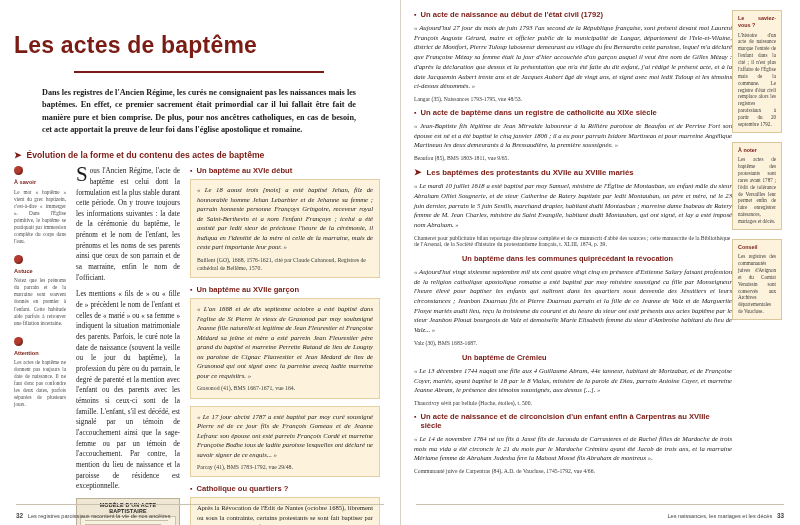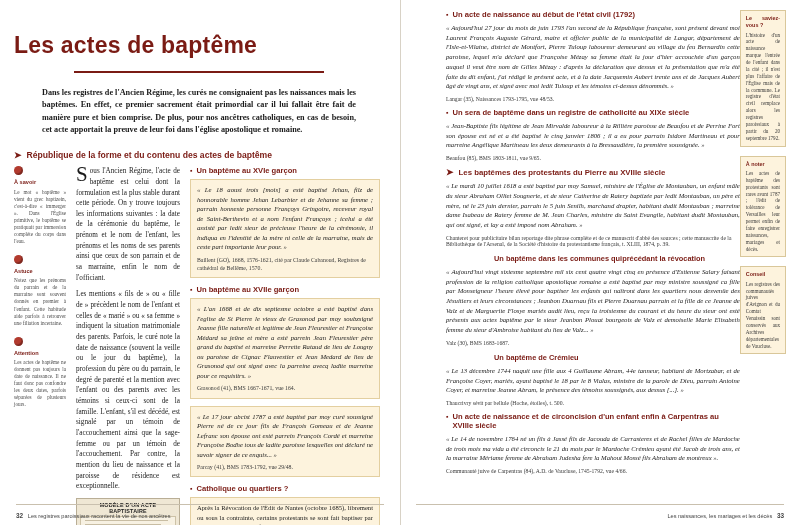--- a/index.html
+++ b/index.html
@@ -159,21 +159,21 @@
 
   <div class="page page-left">
 
     <h1 class="main-title">Les actes de baptême</h1>
     <div class="title-rule"></div>
 
     <p class="intro">Dans les registres de l'Ancien Régime, les curés ne consignaient pas les naissances mais les baptêmes. En effet, ce premier sacrement était primordial car il lui fallait être fait de manière pure et bien comprise. De plus, pour nos ancêtres catholiques, en cas de besoin, cet acte apportait la preuve de leur foi dans l'église apostolique et romaine.</p>
 
     <div class="section-head">
       <span class="arrow">➤</span>
-      <span>République de la forme et du contenu des actes de baptême</span>
+      <span>Évolution de la forme et du contenu des actes de baptême</span>
     </div>
 
     <div class="cols">
 
       <div class="col-margin">
         <div class="mnote">
           <span class="pin"></span>
           <span class="mnote-title">À savoir</span>
           <span>Le mot « baptême » vient du grec baptizein, c'est-à-dire « immerger ». Dans l'Église primitive, le baptême se pratiquait par immersion complète du corps dans l'eau.</span>
         </div>
@@ -200,21 +200,21 @@
               <div class="line s2"></div>
 
           </div>
         </div>
       </div>
 
       <div class="col-wide">
 
         <div class="sub-head">
           <span class="bullet">▪</span>
-          <span>Un baptême au XVIe garçon</span>
+          <span>Un baptême au XVIe début</span>
         </div>
         <div class="qbox">
           <p>« Le 18 aoust trois [mois] a esté baptisé Jehan, filz de honnorable homme Jehan Lebarbier et de Jehanne sa femme ; parrain honneste personne Françoys Gringoire, receveur royal de Saint-Berthevin et a nom l'enfant Françoys ; icelui a été assisté par ledit sieur de précieuse l'heure de la cérémonie, il indiqua en l'identité de la mère ni celle de la marraine, mais de ceste part importante leur pour. »</p>
           <p class="src">Baillent (GO), 1668, 1576-1621, cité par Claude Cabanoud, Registres de cathédral de Bellême, 1570.</p>
         </div>
 
         <div class="sub-head">
           <span class="bullet">▪</span>
           <span>Un baptême au XVIIe garçon</span>
         </div>
@@ -245,40 +245,40 @@
         <span class="folio">32</span>
         &nbsp;&nbsp;<span>Les registres paroissiaux racontent la vie de nos ancêtres</span>
       </span>
     </div>
   </div>
 
   <div class="gutter"></div>
 
   <div class="page page-right">
 
-    <div style="display:flex; gap:0;margin-left:32px;">
+    <div style="display:flex; gap:0;">
       <div style="width:318px;">
 
         <div class="sub-head">
           <span class="bullet">▪</span>
           <span>Un acte de naissance au début de l'état civil (1792)</span>
         </div>
         <p class="rp rp-i">« Aujourd'hui 27 jour du mois de juin 1793 l'an second de la République française, sont présent devant moi Laurent François Auguste Gérard, maire et officier public de la municipalité de Langar, département de l'Isle-et-Vilaine, district de Montfort, Pierre Tuloup laboureur demeurant au village du feu Bernardin cette paroisse, lequel m'a déclaré que Françoise Mézay sa femme était la jour d'hier accouchée d'un garçon auquel il veut être nom de Gilles Mézay : d'après la déclaration que dessus et la présentation que m'a été faite du dit enfant, j'ai rédigé le présent acte, et à la date Jacquemin Aubert trente ans et de Jacques Aubert âgé de vingt ans, et signé avec moi ledit Tuloup et les témoins ci-dessus dénommés. »</p>
         <p class="rp-src">Langar (35), Naissances 1793-1795, vue 48/53.</p>
 
         <div class="sub-head">
           <span class="bullet">▪</span>
-          <span>Un sera de baptême dans un registre de catholicité au XIXe siècle</span>
+          <span>Un acte de baptême dans un registre de catholicité au XIXe siècle</span>
         </div>
         <p class="rp rp-i">« Jean-Baptiste fils légitime de Jean Mirvalde laboureur à la Rillière paroisse de Beaufou et de Perrine Fort son épouse est né et a été baptisé le cinq janvier 1806 ; il a eu pour parrain Isidore Martineau et pour marreine Angélique Martineau les deux demeurants à la Bressaudière, la première soussignée. »</p>
         <p class="rp-src">Beaufou (85), BMS 1803-1811, vue 9/65.</p>
 
         <div class="section-head" style="font-size:7.8px; margin:6px 0 4px 0;">
           <span class="arrow">➤</span>
-          <span>Les baptêmes des protestants du Pierre au XVIIIe siècle</span>
+          <span>Les baptêmes des protestants du XVIIe au XVIIIe mariés</span>
         </div>
         <p class="rp rp-i">« Le mardi 10 juillet 1618 a esté baptisé par moy Samuel, ministre de l'Église de Montauban, un enfant mâle du sieur Abraham Olliet Sougnerie, et de sieur Catherine de Ratery baptizée par ledit Montauban, un père et mère, né le 23 juin dernier, parrain le 5 juin Senilh, marchand drapier, habitant dudit Montauban ; marreine dame Isabeau de Ratery femme de M. Jean Charles, ministre du Saint Evangile, habitant dudit Montauban, qui ont signé, et lay a esté imposé nom Abraham. »</p>
         <p class="rp-src">Chanteret pour publicitaire bilan reportage dite phrase complète et de ce manuscrit d'abbé des sources ; cette manuscrite de la Bibliothèque de l'Arsenal, de la Société d'histoire du protestantisme français, t. XLIII, 1874, p. 39.</p>
 
         <div class="sub-head-r"><span>Un baptême dans les communes quiprécédant la révocation</span></div>
         <p class="rp rp-i">« Aujourd'hui vingt sixiesme septembre mil six cent quatre vingt cinq en présence d'Estienne Salary faisant profession de la religion catholique apostolique romaine a esté baptisé par moy ministre soussigné ca fille par Monseigneur l'heure élevé pour baptiser les enfants qui naîtront dans les quartiers nous desvenüe des Jésuitiers et leurs circonstances ; Jeanbon Duarnau fils et Pierre Duarnau parrain et la fille de ce Jeanne de Valz et de Marguerite Flosye mariés audit lieu, reçu la troisiesme du courant et du heure du sieur ont esté présents aux actes baptême par le sieur Jeanbon Plouat bourgeois de Valz et demoiselle Marie Elisabeth femme du sieur d'Ambroise habitant du lieu de Valz... »</p>
         <p class="rp-src">Valz (30), BMS 1683-1687.</p>
 
         <div class="sub-head-r"><span>Un baptême de Crémieu</span></div>
         <p class="rp rp-i">« Le 13 décembre 1744 naquit une fille aux 4 Guillaume Abram, 44e tanneur, habitant de Mortzabar, et de Françoise Coyer, mariés, ayant baptisé le 18 par le 8 Vialas, ministre de la parole de Dieu, parrain Antoine Coyer, et marreine Jeanne Abram, le présence des témoins soussignés, aux dessus [...]. »</p>

